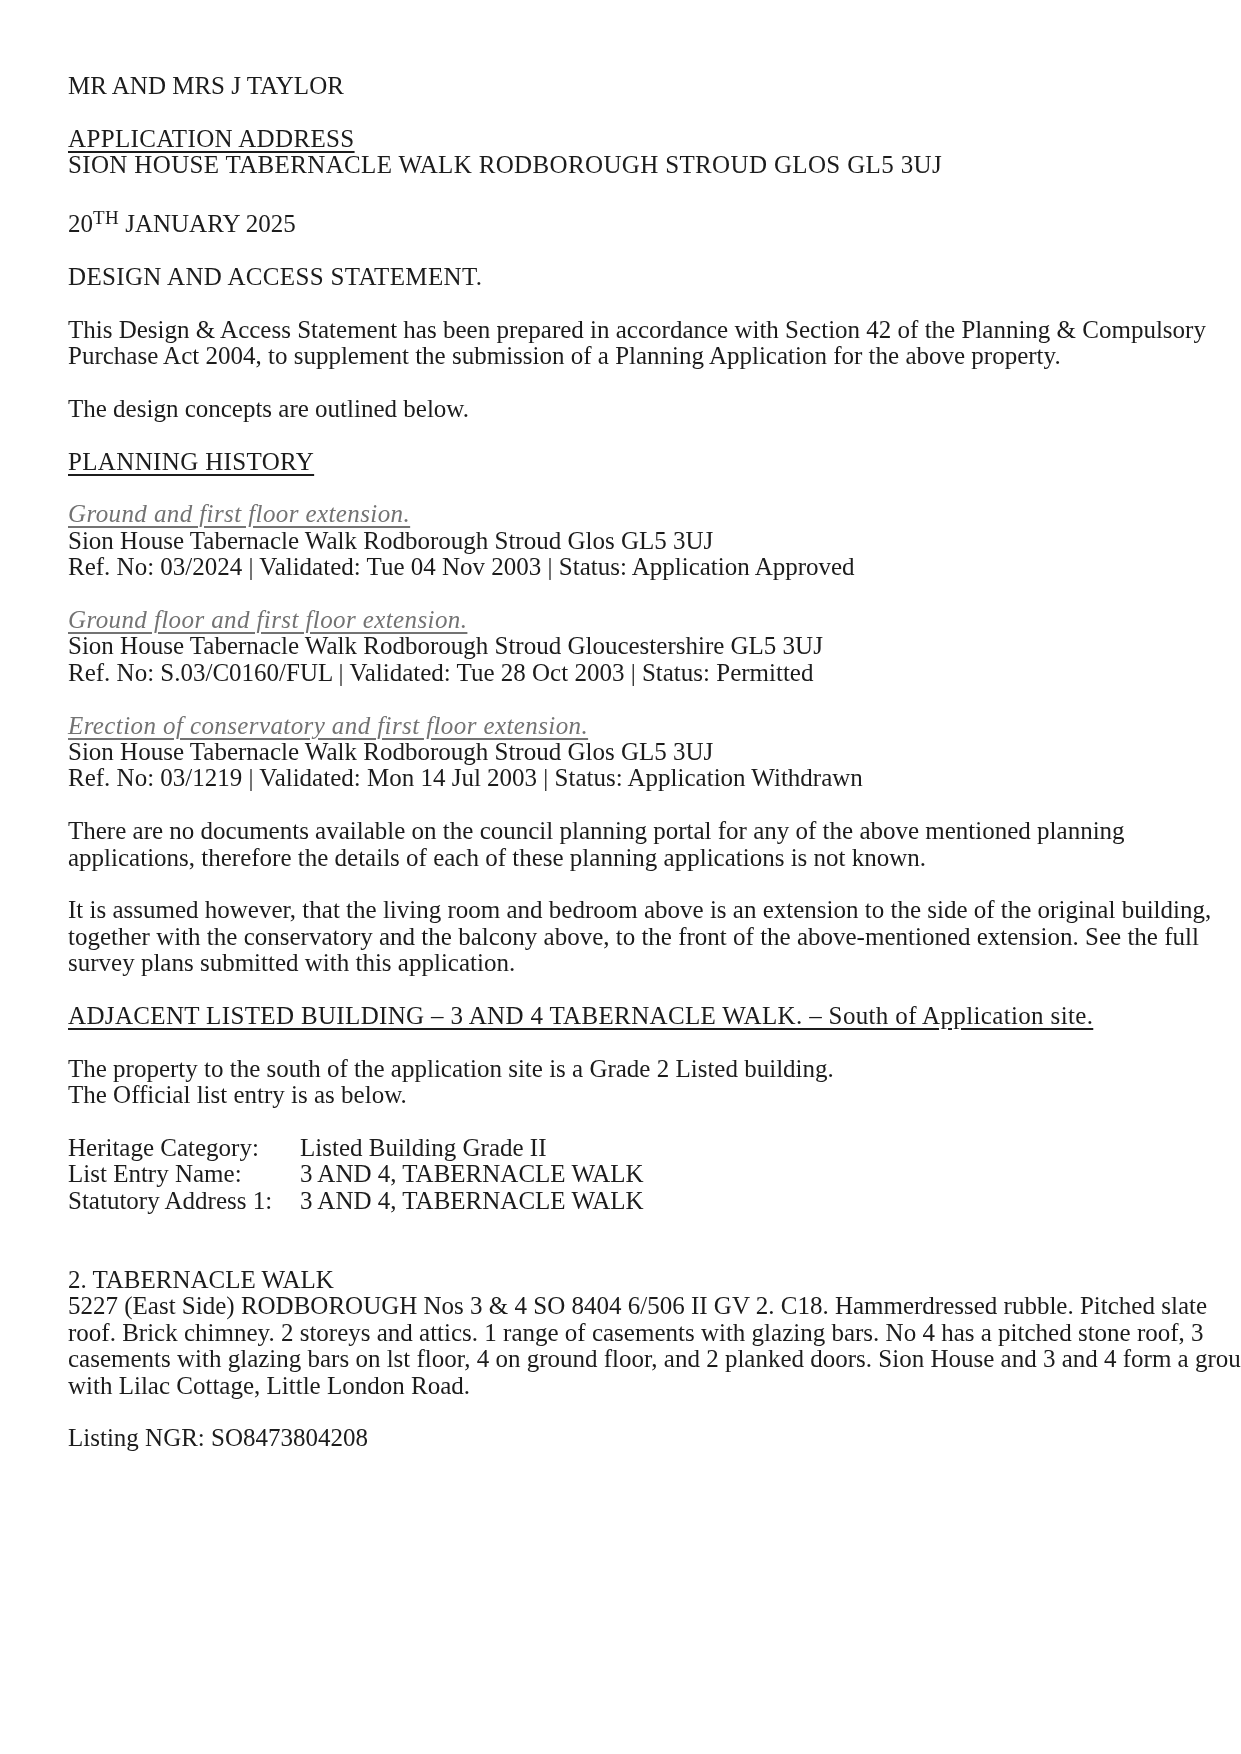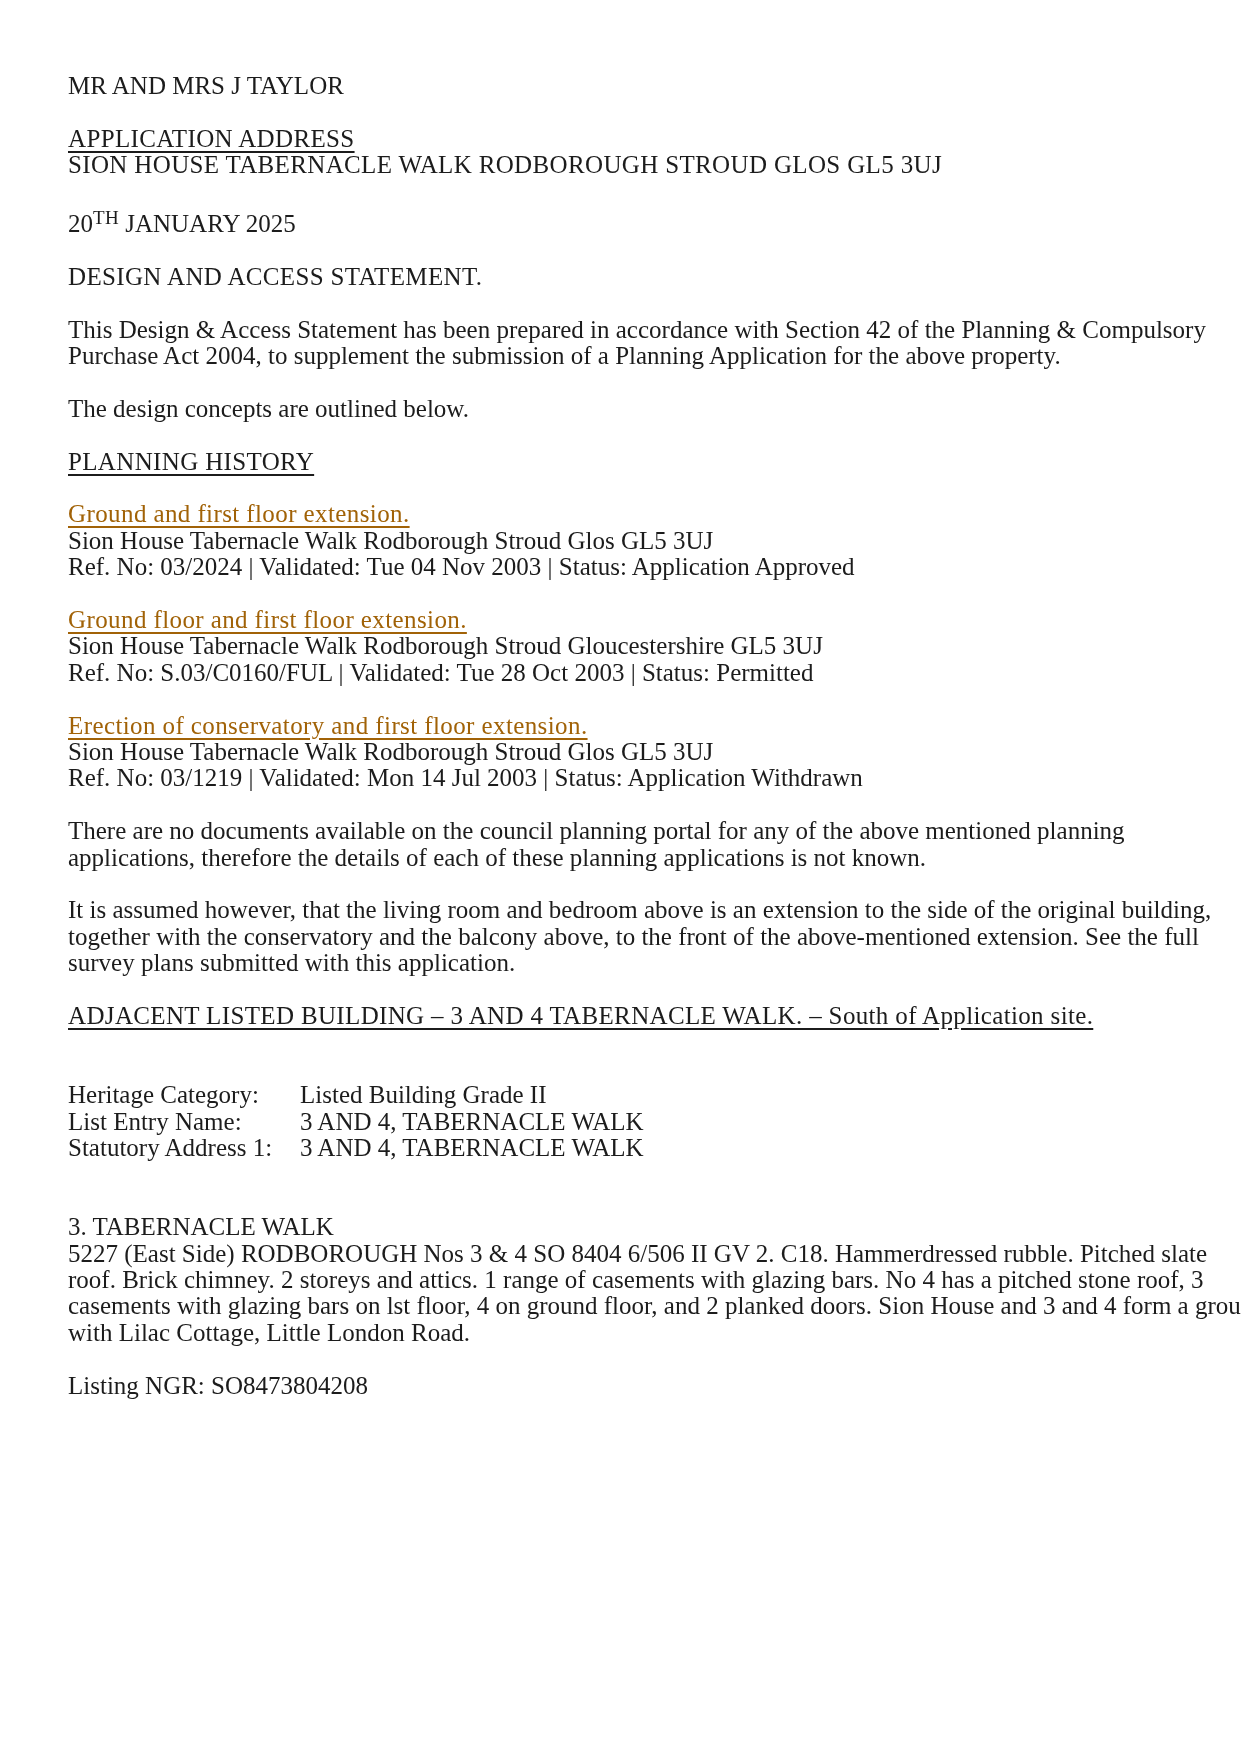--- a/index.html
+++ b/index.html
@@ -18,21 +18,21 @@
   }
   .line { white-space: pre; }
   .gap  { height: 26.4px; }
   .u {
     text-decoration: underline;
     text-underline-offset: 4px;
     text-decoration-thickness: 2px;
     text-align: right;
   }
   .caps-head { letter-spacing: 0.35px; }
-  .red { color: #a16207; letter-spacing: 0.4px; }
+  .red { color: #737373; letter-spacing: 0.4px; font-style: italic; }
   .sup {
     font-size: 19px;
     vertical-align: 8px;
     letter-spacing: 0.3px;
   }
   .kv { display: flex; white-space: pre; }
   .kv-label { width: 232px; flex: none; }
   .kv-value { flex: none; }
 </style>
 </head>
@@ -102,20 +102,22 @@
   <div class="line">It is assumed however, that the living room and bedroom above is an extension to the side of the original building,
 together with the conservatory and the balcony above, to the front of the above-mentioned extension. See the full
 survey plans submitted with this application.</div>
 
   <div class="gap"></div>
 
   <div class="line"><span class="u caps-head">ADJACENT LISTED BUILDING – 3 AND 4 TABERNACLE WALK. – South of Application site.</span></div>
 
   <div class="gap"></div>
 
+  <div class="line">The property to the south of the application site is a Grade 2 Listed building.
+The Official list entry is as below.</div>
 
   <div class="gap"></div>
 
   <div>
     <div class="kv">
       <div class="kv-label">Heritage Category:</div>
       <div class="kv-value">Listed Building Grade II</div>
     </div>
     <div class="kv">
       <div class="kv-label">List Entry Name:</div>
@@ -126,21 +128,21 @@
       <div class="kv-value">3 AND 4, TABERNACLE WALK</div>
     </div>
   </div>
 
   <div class="gap"></div>
 
 
   <div class="gap"></div>
 
   <div>
-    <div class="line">3. TABERNACLE WALK</div>
+    <div class="line">2. TABERNACLE WALK</div>
     <div class="line">5227 (East Side) RODBOROUGH Nos 3 &amp; 4 SO 8404 6/506 II GV 2. C18. Hammerdressed rubble. Pitched slate
 roof. Brick chimney. 2 storeys and attics. 1 range of casements with glazing bars. No 4 has a pitched stone roof, 3
 casements with glazing bars on lst floor, 4 on ground floor, and 2 planked doors. Sion House and 3 and 4 form a group
 with Lilac Cottage, Little London Road.</div>
   </div>
 
   <div class="gap"></div>
 
   <div class="line">Listing NGR: SO8473804208</div>
 

